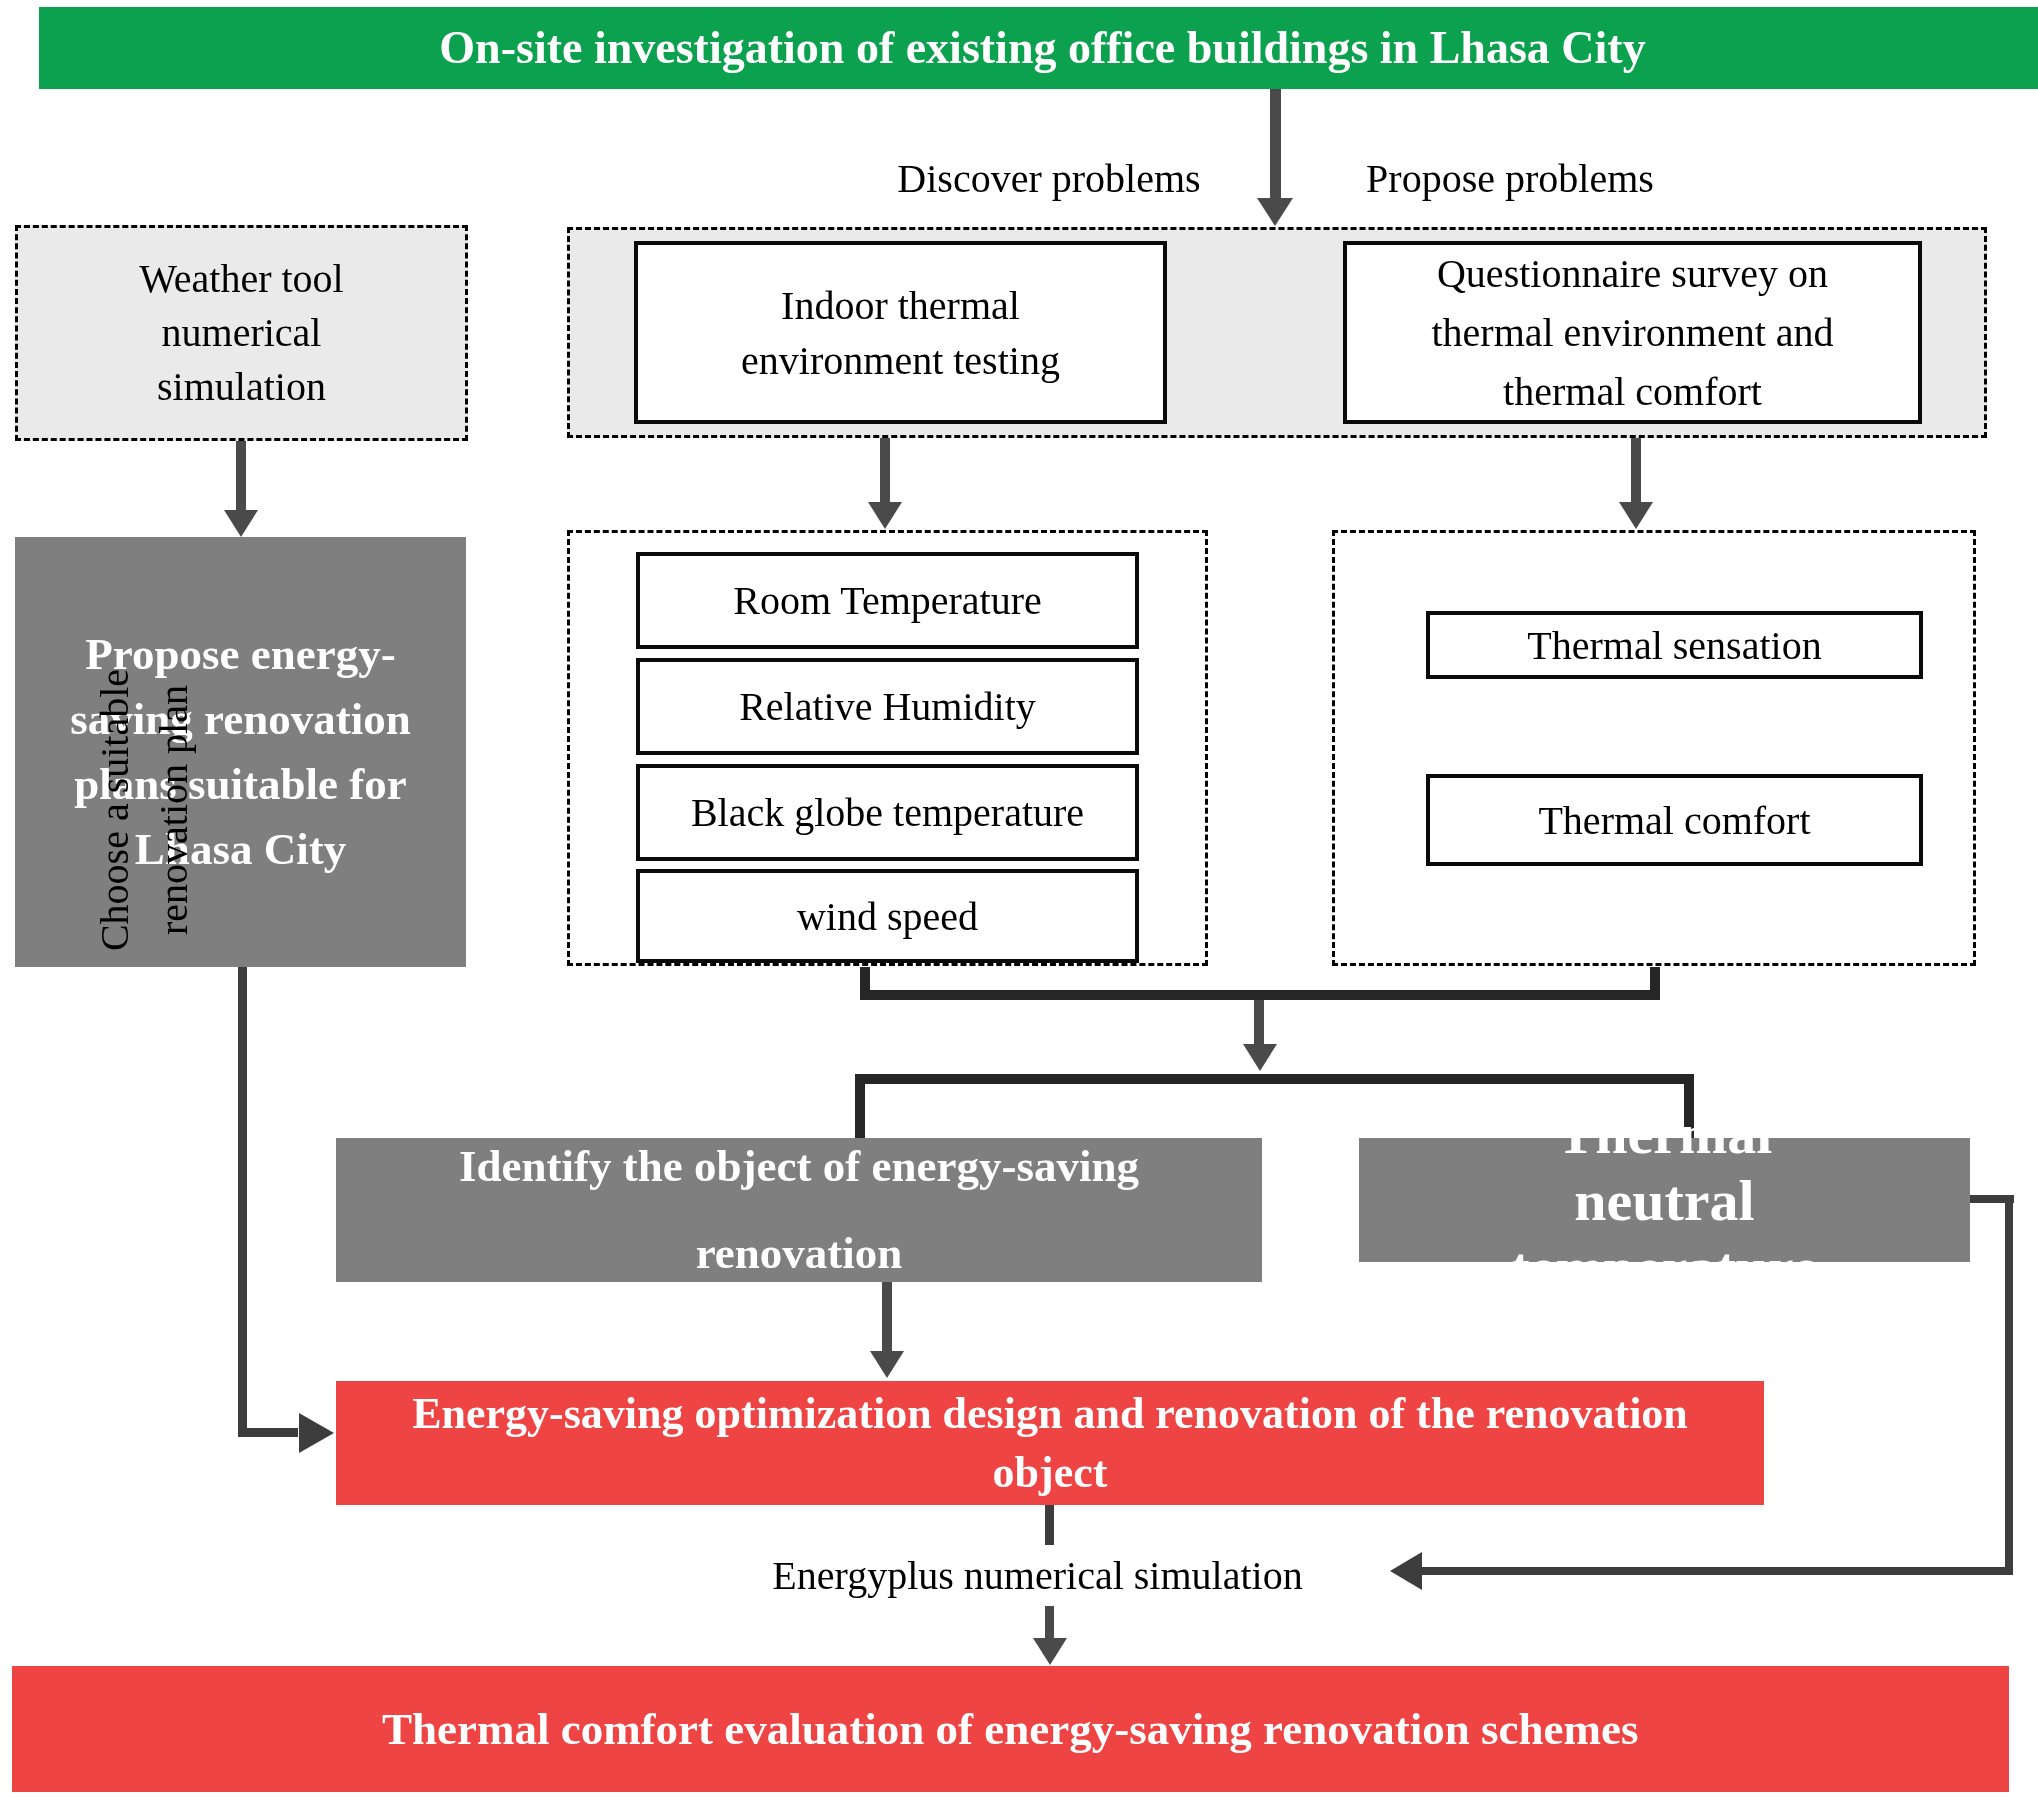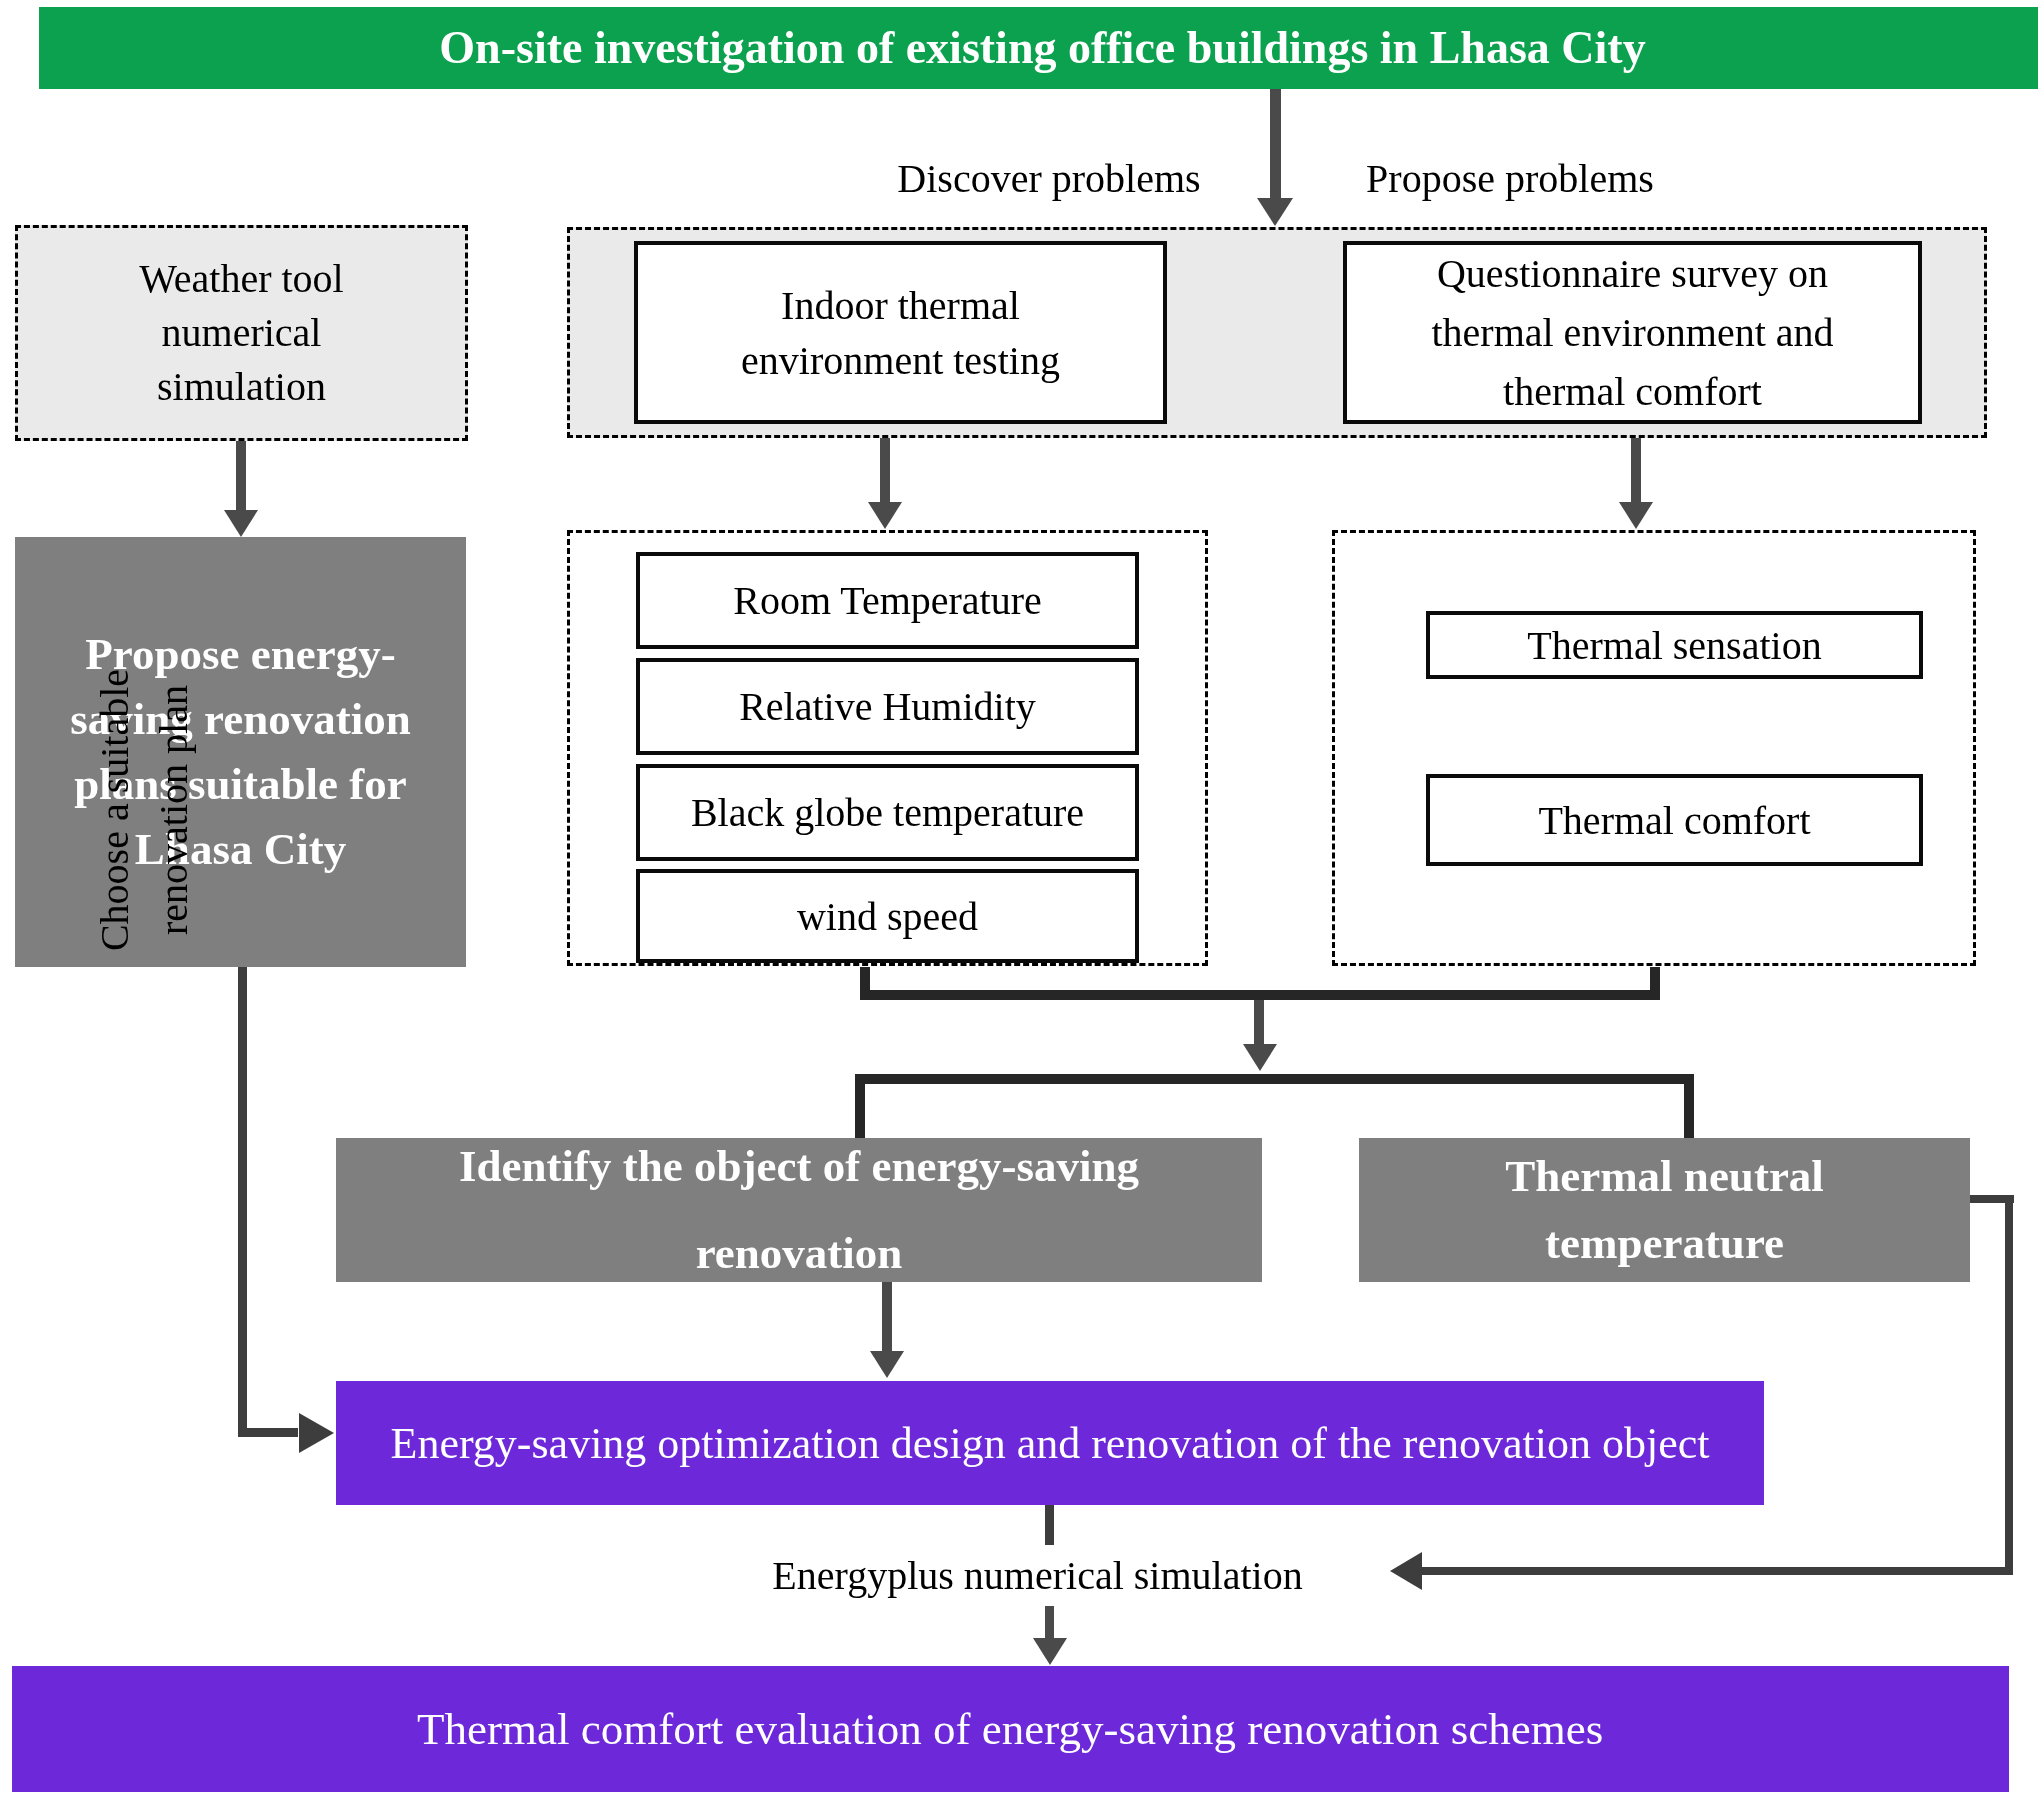--- a/index.html
+++ b/index.html
@@ -5,21 +5,21 @@
   html,body{margin:0;padding:0;background:#ffffff;}
   #canvas{
     position:relative;width:2039px;height:1797px;background:#ffffff;overflow:hidden;
     font-family:"Liberation Serif","DejaVu Serif",serif;color:#000;
   }
   .abs{position:absolute;box-sizing:border-box;}
   .center{display:flex;align-items:center;justify-content:center;text-align:center;}
   
   .banner{background:#0CA14E;color:#fff;font-weight:bold;font-size:46px;margin-left:24px;}
   .graybox{background:#7F7F7F;color:#fff;font-weight:bold;}
-  .orangebox{background:#6d28d9;color:#fff;font-weight:normal;}
+  .orangebox{background:#ef4444;color:#fff;font-weight:bold;}
   
   .dashed{border:3.4px dashed #000;}
   .dashfill{background:#EAEAEA;}
   .whitebox{background:#fff;border:4.2px solid #0a0a0a;font-size:40px;}
   
   .line{background:#262626;}
   .conn{background:#3d3d3d;}
   .shaft{background:#4a4a4a;}
   .head-down{width:0;height:0;border-left:18.5px solid transparent;border-right:18.5px solid transparent;border-top:28.5px solid #4a4a4a;}
   .head-down-sm{width:0;height:0;border-left:17px solid transparent;border-right:17px solid transparent;border-top:27px solid #4a4a4a;}
@@ -83,21 +83,21 @@
   <div class="abs shaft" style="left:1254px;top:1000px;width:10px;height:45px;"></div>
   <div class="abs head-down-sm" style="left:1243px;top:1044px;"></div>
 
   <div class="abs line" style="left:855px;top:1074px;width:839px;height:10px;"></div>
   <div class="abs line" style="left:855px;top:1084px;width:10px;height:54px;"></div>
   <div class="abs line" style="left:1684px;top:1084px;width:10px;height:54px;"></div>
 
   <div class="abs graybox center" style="left:336px;top:1138px;width:926px;height:144px;font-size:45px;line-height:87px;">
     <span style="width:889px;">Identify the object of energy-saving renovation</span>
   </div>
-  <div class="abs graybox center" style="left:1359px;top:1138px;width:611px;height:144px;font-size:45px;line-height:67px;">
+  <div class="abs graybox center" style="left:1359px;top:1138px;width:611px;height:124px;font-size:58px;line-height:67px;">
     <span style="width:352px;">Thermal neutral temperature</span>
   </div>
 
   <div class="abs shaft" style="left:882px;top:1282px;width:10px;height:70px;"></div>
   <div class="abs head-down-sm" style="left:870px;top:1351px;"></div>
 
   <div class="abs conn" style="left:1970px;top:1195px;width:44px;height:8.4px;"></div>
   <div class="abs conn" style="left:2005px;top:1195px;width:8.4px;height:378px;"></div>
   <div class="abs conn" style="left:1421px;top:1567px;width:592px;height:8.4px;"></div>
   <div class="abs head-left" style="left:1390px;top:1552px;"></div>

